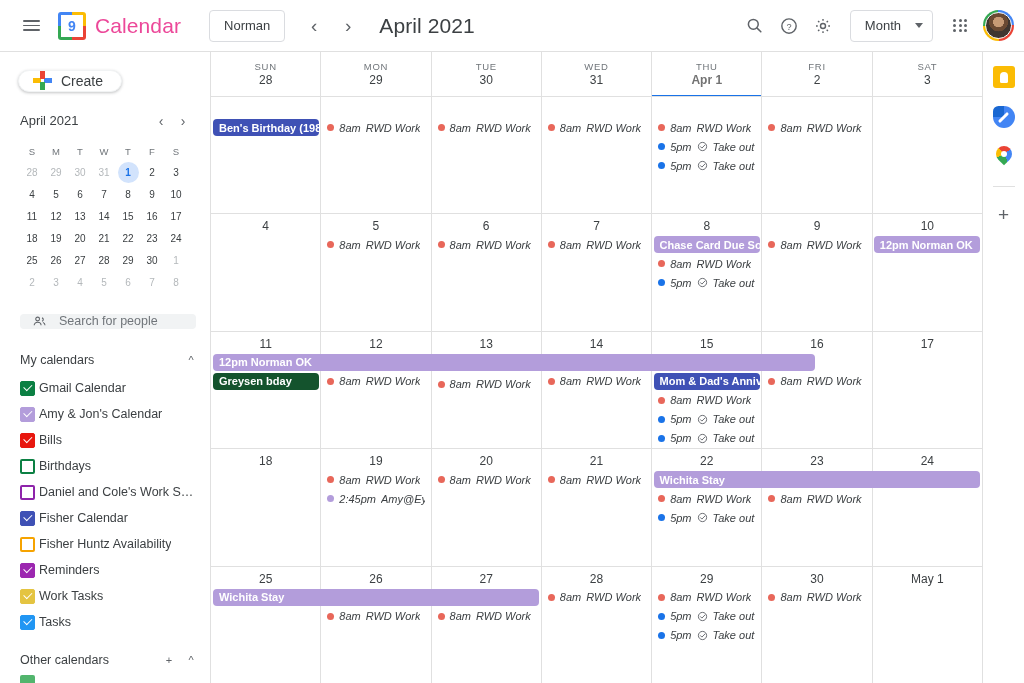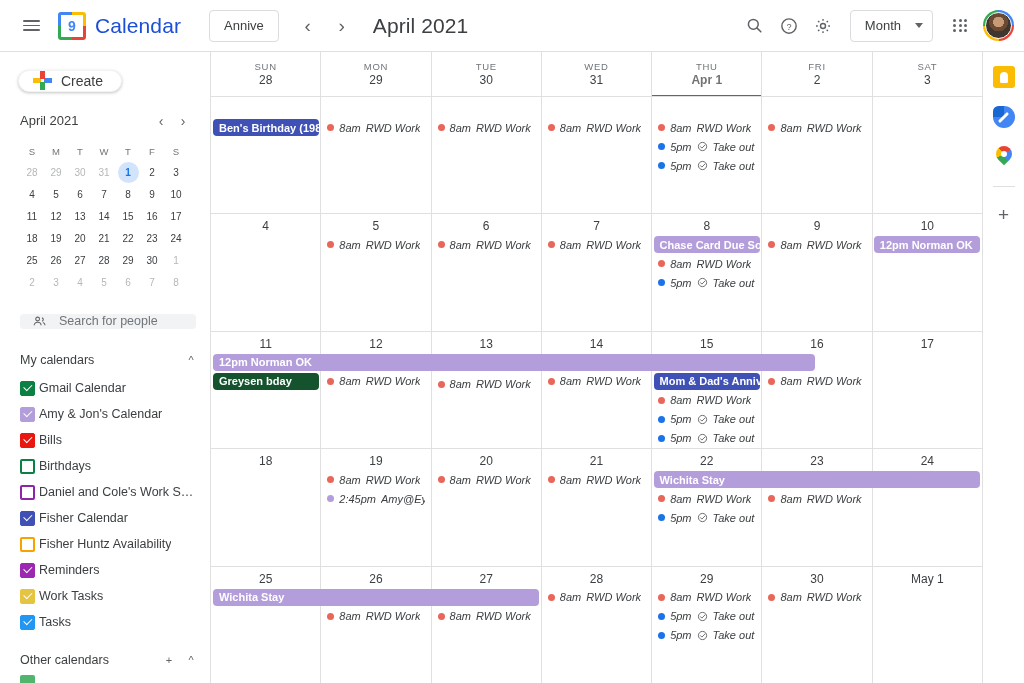--- a/index.html
+++ b/index.html
@@ -37,21 +37,21 @@
   .gcal-logo .q { position: absolute; width: 50%; height: 50%; }
   .gcal-logo .q1 { left: 0; top: 0; background: #4285f4; }
   .gcal-logo .q2 { right: 0; top: 0; background: #fbbc04; }
   .gcal-logo .q3 { left: 0; bottom: 0; background: #34a853; }
   .gcal-logo .q4 { right: 0; bottom: 0; background: #ea4335; }
   .gcal-logo .inner {
     position: absolute; left: 3px; top: 3px; right: 3px; bottom: 3px;
     background: #fff; display: flex; align-items: center; justify-content: center;
     font-size: 14px; font-weight: 700; color: #4285f4; line-height: 1;
   }
-  .app-title { font-size: 21px; color: #1d4ed8; letter-spacing: .1px; }
+  .app-title { font-size: 21px; color: #ec4899; letter-spacing: .1px; }
 
   .today-btn {
     margin-left: 28px;
     height: 32px; padding: 0 14px;
     border: 1px solid #dadce0; border-radius: 4px;
     background: #fff; color: #3c4043; font-size: 13px;
     font-family: inherit; cursor: pointer;
     display: flex; align-items: center;
   }
 
@@ -268,21 +268,21 @@
     <div class="logo-wrap">
       <div class="gcal-logo">
         <div class="q q1"></div>
           <div class="q q2"></div>
           <div class="q q3"></div>
           <div class="q q4"></div>
         <div class="inner">9</div>
       </div>
       <div class="app-title">Calendar</div>
     </div>
-    <button class="today-btn">Annive</button>
+    <button class="today-btn">Norman</button>
     <div class="navarrows">
       <div class="icon-btn">
         <span class="chev">‹</span>
       </div>
       <div class="icon-btn">
         <span class="chev">›</span>
       </div>
     </div>
     <div class="period-title">April 2021</div>
     <div class="spacer"></div>

